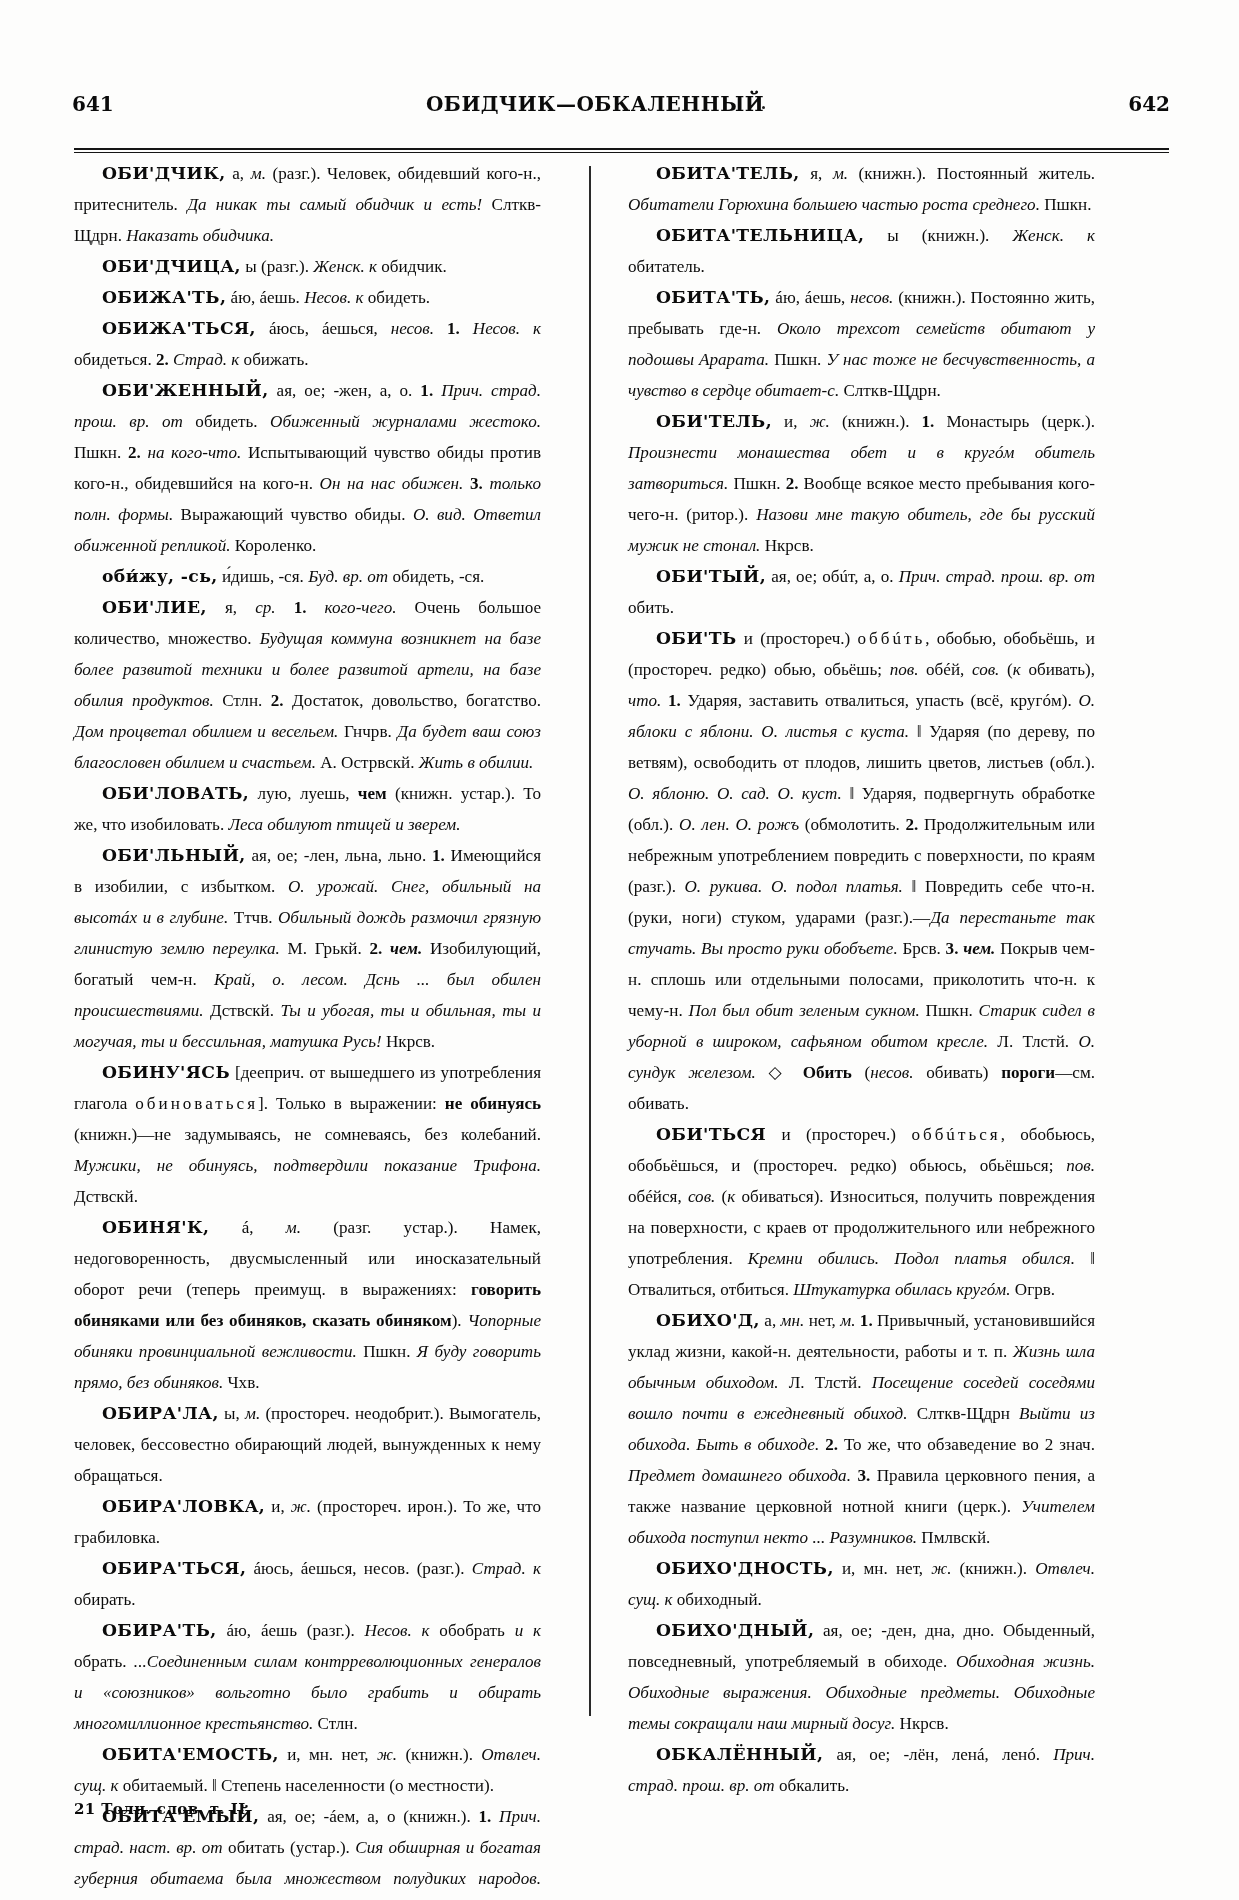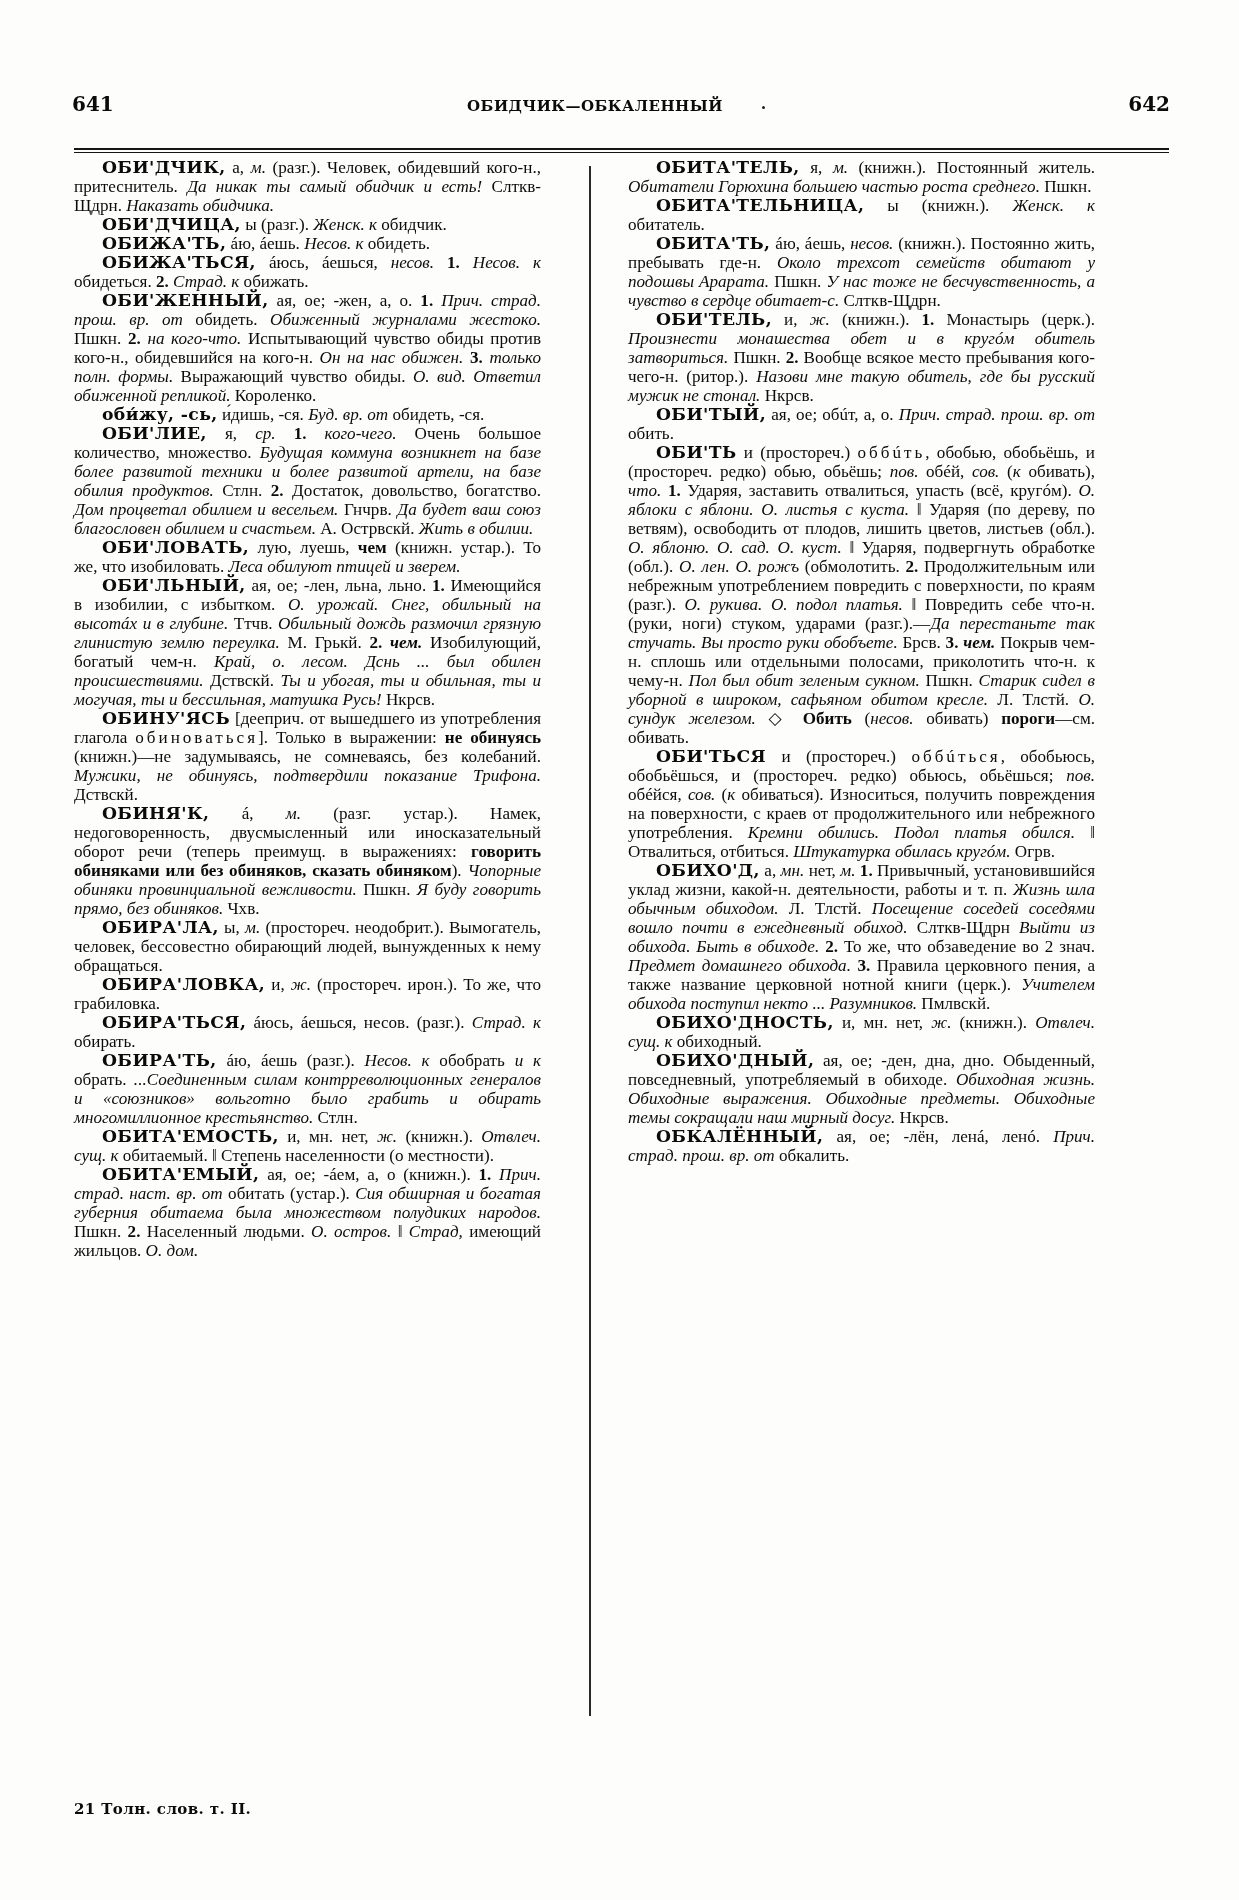--- a/index.html
+++ b/index.html
@@ -37,21 +37,21 @@
   }
   .folio {
     font-family: "DejaVu Serif", "Liberation Serif", serif;
     font-weight: 700;
     font-size: 20px;
     letter-spacing: 0px;
   }
   .runtitle {
     font-family: "DejaVu Serif", "Liberation Serif", serif;
     font-weight: 700;
-    font-size: 15px;
+    font-size: 20px;
     letter-spacing: 0.5px;
     flex: 1;
     text-align: center;
     transform: translateX(-26px);
   }
   .runhead-dot {
     position: absolute;
     left: 762px;
     top: 106px;
     width: 3px;
@@ -94,21 +94,21 @@
     width: 2px;
     height: 1550px;
     background: #2a2a2a;
   }
 
   p.entry {
     margin: 0 0 0 0;
     text-indent: 28px;
     text-align: justify;
     font-size: 17.1px;
-    line-height: 19px;
+    line-height: 31px;
     hyphens: none;
     word-spacing: 0px;
     -webkit-font-smoothing: none;
   }
   p.entry + p.entry { margin-top: 0px; }
 
   .hw {
     font-family: "DejaVu Serif", "Liberation Serif", serif;
     font-weight: 700;
     font-size: 17.2px;

